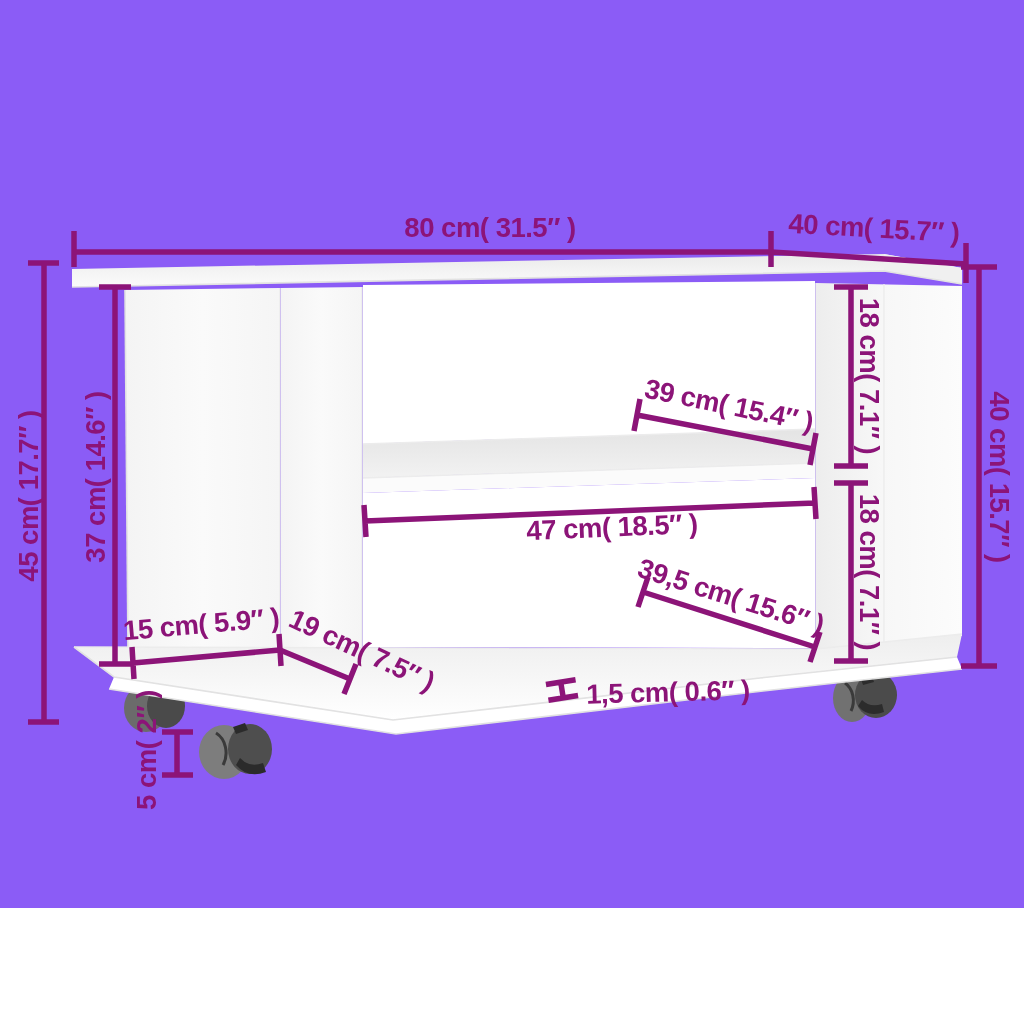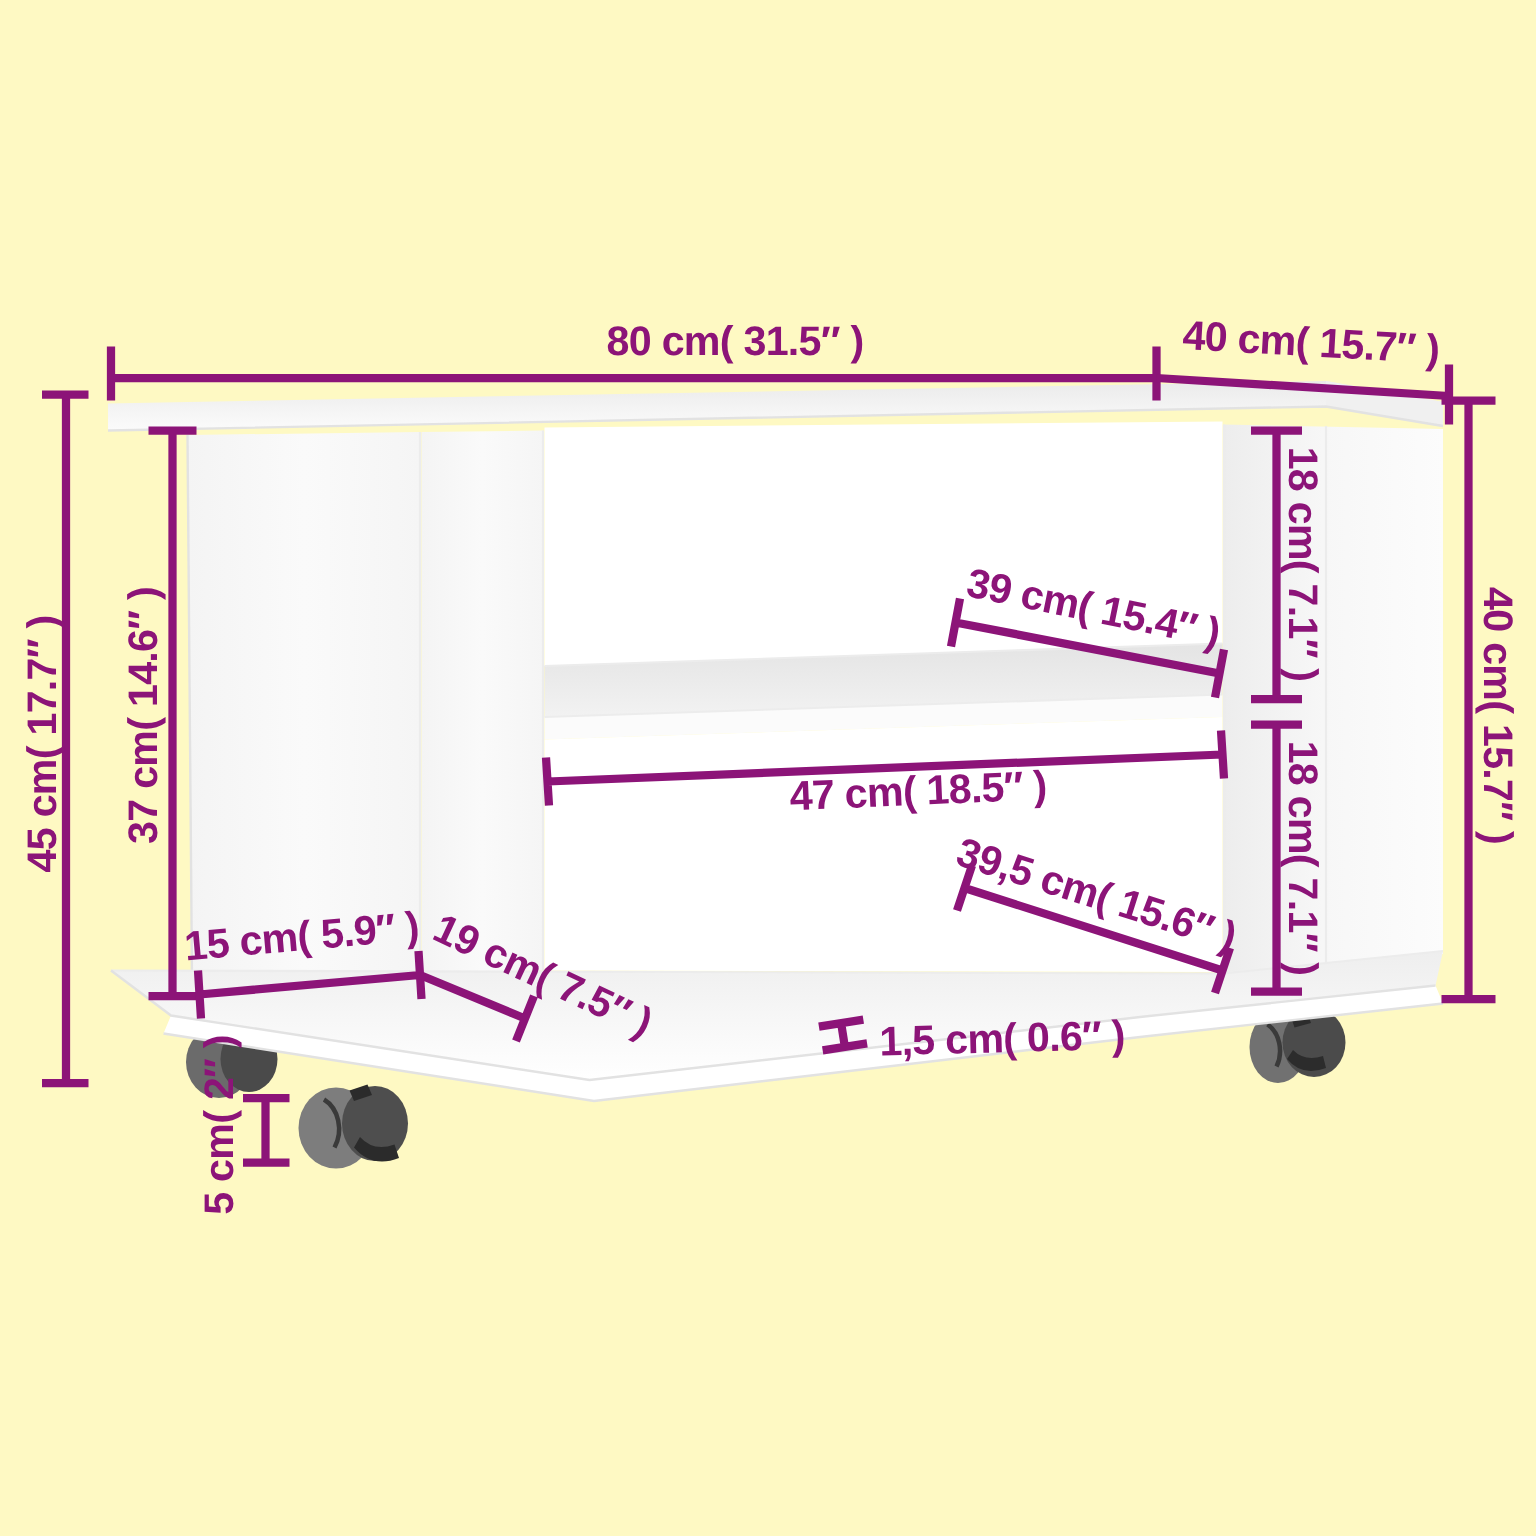--- a/index.html
+++ b/index.html
@@ -1,16 +1,16 @@
 <!DOCTYPE html>
 <html><head>
 <meta charset="utf-8">
 <style>
   html,body{margin:0;padding:0;background:#ffffff;}
-  .stage{position:relative;width:1024px;height:1024px;background:#fef9c3;overflow:hidden;text-align:right;}
+  .stage{position:relative;width:1024px;height:908px;background:#8b5cf6;overflow:hidden;text-align:right;}
   svg{display:block;}
   .dim-line{stroke:#8c1478;stroke-width:5.5;fill:none;stroke-linecap:butt;}
   .dim-label{font-family:"Liberation Sans", sans-serif;font-weight:bold;font-size:27.5px;
              fill:#8c1478;letter-spacing:-0.5px;text-anchor:middle;}
   .edge{fill:none;stroke:#e2e2e2;stroke-width:1.6;}
   .edge-soft{fill:none;stroke:#ececec;stroke-width:1.4;}
 </style>
 </head>
 <body>
 

